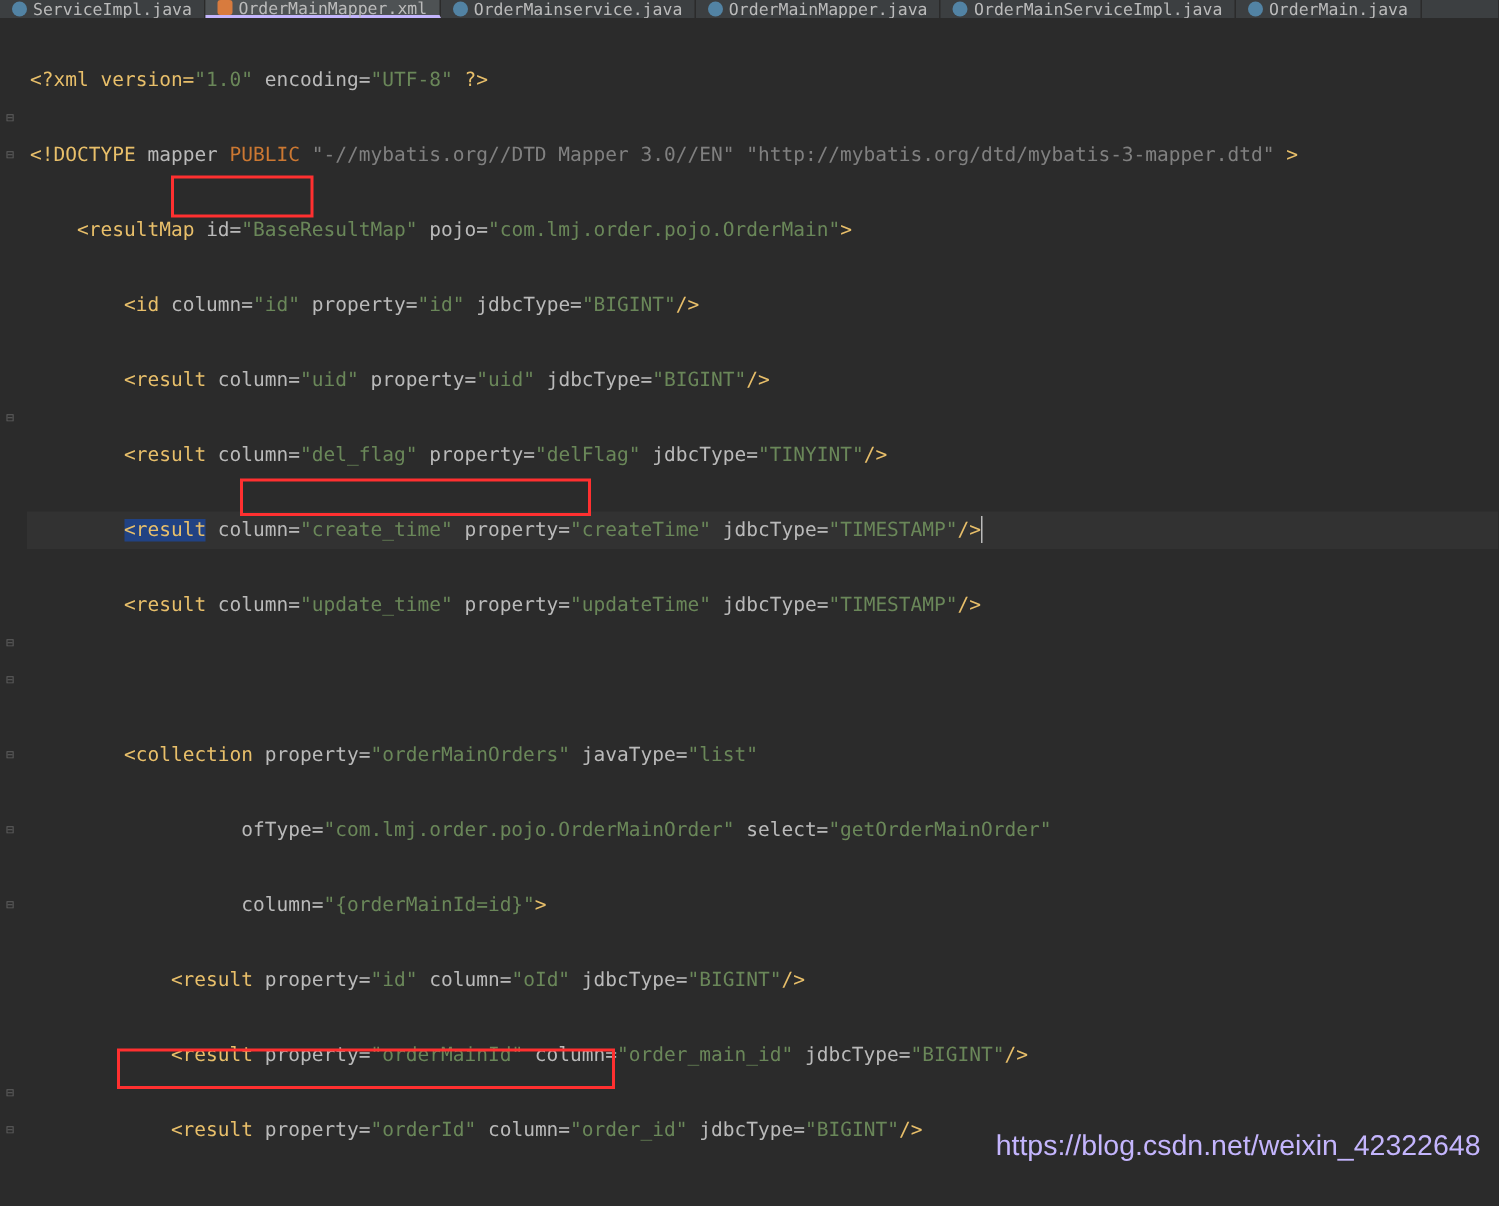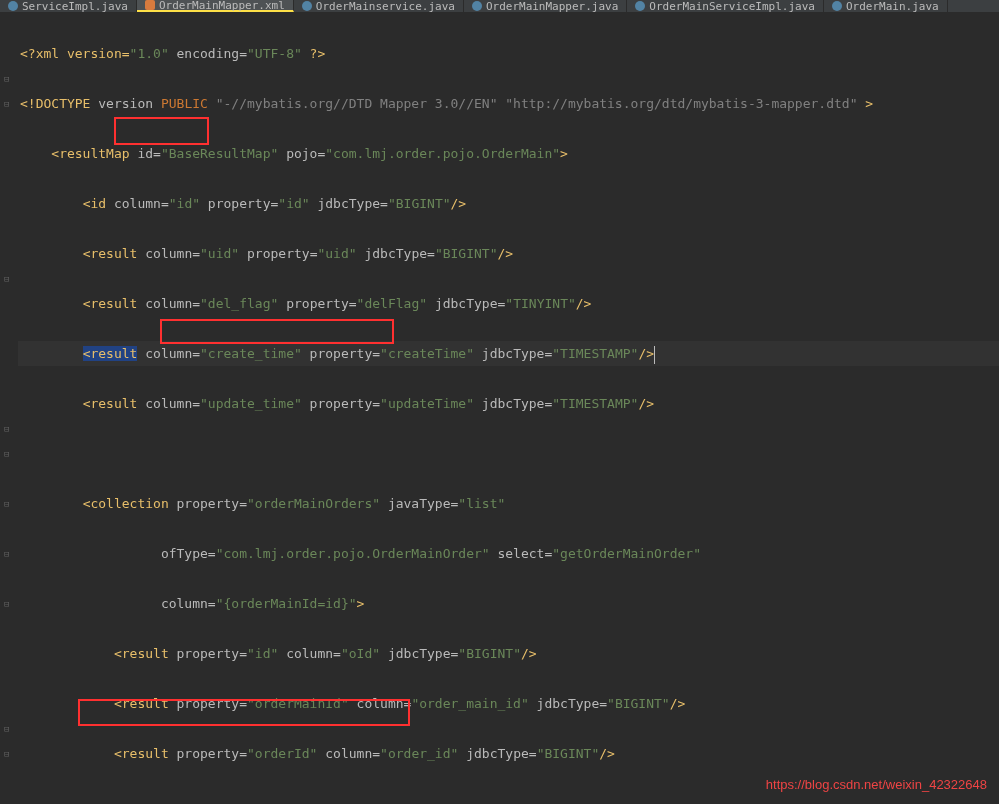--- a/index.html
+++ b/index.html
@@ -28,21 +28,21 @@
       display: flex;
       align-items: center;
       gap: 4px;
       font-size: 11px;
       color: #bbb;
       border-right: 1px solid #2b2b2b;
       white-space: nowrap;
     }
     .tab.active {
       background: #4e5254;
-      border-bottom: 2px solid #fde047;
+      border-bottom: 2px solid #c4b5fd;
     }
     .tab-icon {
       width: 10px;
       height: 10px;
       display: inline-block;
     }
     .icon-xml { background: #d87b3e; border-radius: 2px; }
     .icon-java { background: #5283a4; border-radius: 50%; }
     .editor {
       display: flex;
@@ -96,24 +96,24 @@
       height: 18px;
       background: #bbbbbb;
       vertical-align: middle;
       position: relative;
     }
     .caret-sel {
       background: #214283;
     }
     .watermark {
       position: absolute;
-      bottom: 12px;
+      bottom: 28px;
       right: 12px;
-      color: #ef4444;
-      font-size: 13px;
+      color: #c4b5fd;
+      font-size: 19px;
       font-family: sans-serif;
     }
   </style>
 </head>
 <body>
 
 <div class="tabs">
   <div class="tab">
       <span class="tab-icon icon-java"></span>
       <span>ServiceImpl.java</span>
@@ -188,21 +188,21 @@
     <div class="gutter-line"></div>
     <div class="gutter-line">
         <span class="fold-icon">⊟</span>
       </div>
     <div class="gutter-line">
         <span class="fold-icon">⊟</span>
       </div>
   </div>
   <div class="code">
 <div class="line"><span class="s-tag">&lt;?xml version=</span><span class="s-val">"1.0"</span><span class="s-attr"> encoding=</span><span class="s-val">"UTF-8"</span><span class="s-tag"> ?&gt;</span></div>
-<div class="line"><span class="s-doctype">&lt;!DOCTYPE</span><span class="s-attr"> version </span><span class="s-public">PUBLIC</span><span class="s-comment"> "-//mybatis.org//DTD Mapper 3.0//EN" "http://mybatis.org/dtd/mybatis-3-mapper.dtd" </span><span class="s-tag">&gt;</span></div>
+<div class="line"><span class="s-doctype">&lt;!DOCTYPE</span><span class="s-attr"> mapper </span><span class="s-public">PUBLIC</span><span class="s-comment"> "-//mybatis.org//DTD Mapper 3.0//EN" "http://mybatis.org/dtd/mybatis-3-mapper.dtd" </span><span class="s-tag">&gt;</span></div>
 <div class="line"><span>    </span><span class="s-tag">&lt;resultMap</span><span class="s-attr"> id=</span><span class="s-val">"BaseResultMap"</span><span class="s-attr"> pojo=</span><span class="s-val">"com.lmj.order.pojo.OrderMain"</span><span class="s-tag">&gt;</span></div>
 <div class="line"><span>        </span><span class="s-tag">&lt;id</span><span class="s-attr"> column=</span><span class="s-val">"id"</span><span class="s-attr"> property=</span><span class="s-val">"id"</span><span class="s-attr"> jdbcType=</span><span class="s-val">"BIGINT"</span><span class="s-tag">/&gt;</span></div>
 <div class="line"><span>        </span><span class="s-tag">&lt;result</span><span class="s-attr"> column=</span><span class="s-val">"uid"</span><span class="s-attr"> property=</span><span class="s-val">"uid"</span><span class="s-attr"> jdbcType=</span><span class="s-val">"BIGINT"</span><span class="s-tag">/&gt;</span></div>
 <div class="line"><span>        </span><span class="s-tag">&lt;result</span><span class="s-attr"> column=</span><span class="s-val">"del_flag"</span><span class="s-attr"> property=</span><span class="s-val">"delFlag"</span><span class="s-attr"> jdbcType=</span><span class="s-val">"TINYINT"</span><span class="s-tag">/&gt;</span></div>
 <div class="line highlighted"><span>        </span><span class="caret-sel"><span class="s-tag">&lt;result</span></span><span class="s-attr"> column=</span><span class="s-val">"create_time"</span><span class="s-attr"> property=</span><span class="s-val">"createTime"</span><span class="s-attr"> jdbcType=</span><span class="s-val">"TIMESTAMP"</span><span class="s-tag">/&gt;</span><span class="cursor"></span></div>
 <div class="line"><span>        </span><span class="s-tag">&lt;result</span><span class="s-attr"> column=</span><span class="s-val">"update_time"</span><span class="s-attr"> property=</span><span class="s-val">"updateTime"</span><span class="s-attr"> jdbcType=</span><span class="s-val">"TIMESTAMP"</span><span class="s-tag">/&gt;</span></div>
 <div class="line"></div>
 <div class="line"><span>        </span><span class="s-tag">&lt;collection</span><span class="s-attr"> property=</span><span class="s-val">"orderMainOrders"</span><span class="s-attr"> javaType=</span><span class="s-val">"list"</span></div>
 <div class="line"><span>                  </span><span class="s-attr">ofType=</span><span class="s-val">"com.lmj.order.pojo.OrderMainOrder"</span><span class="s-attr"> select=</span><span class="s-val">"getOrderMainOrder"</span></div>
 <div class="line"><span>                  </span><span class="s-attr">column=</span><span class="s-val">"{orderMainId=id}"</span><span class="s-tag">&gt;</span></div>

